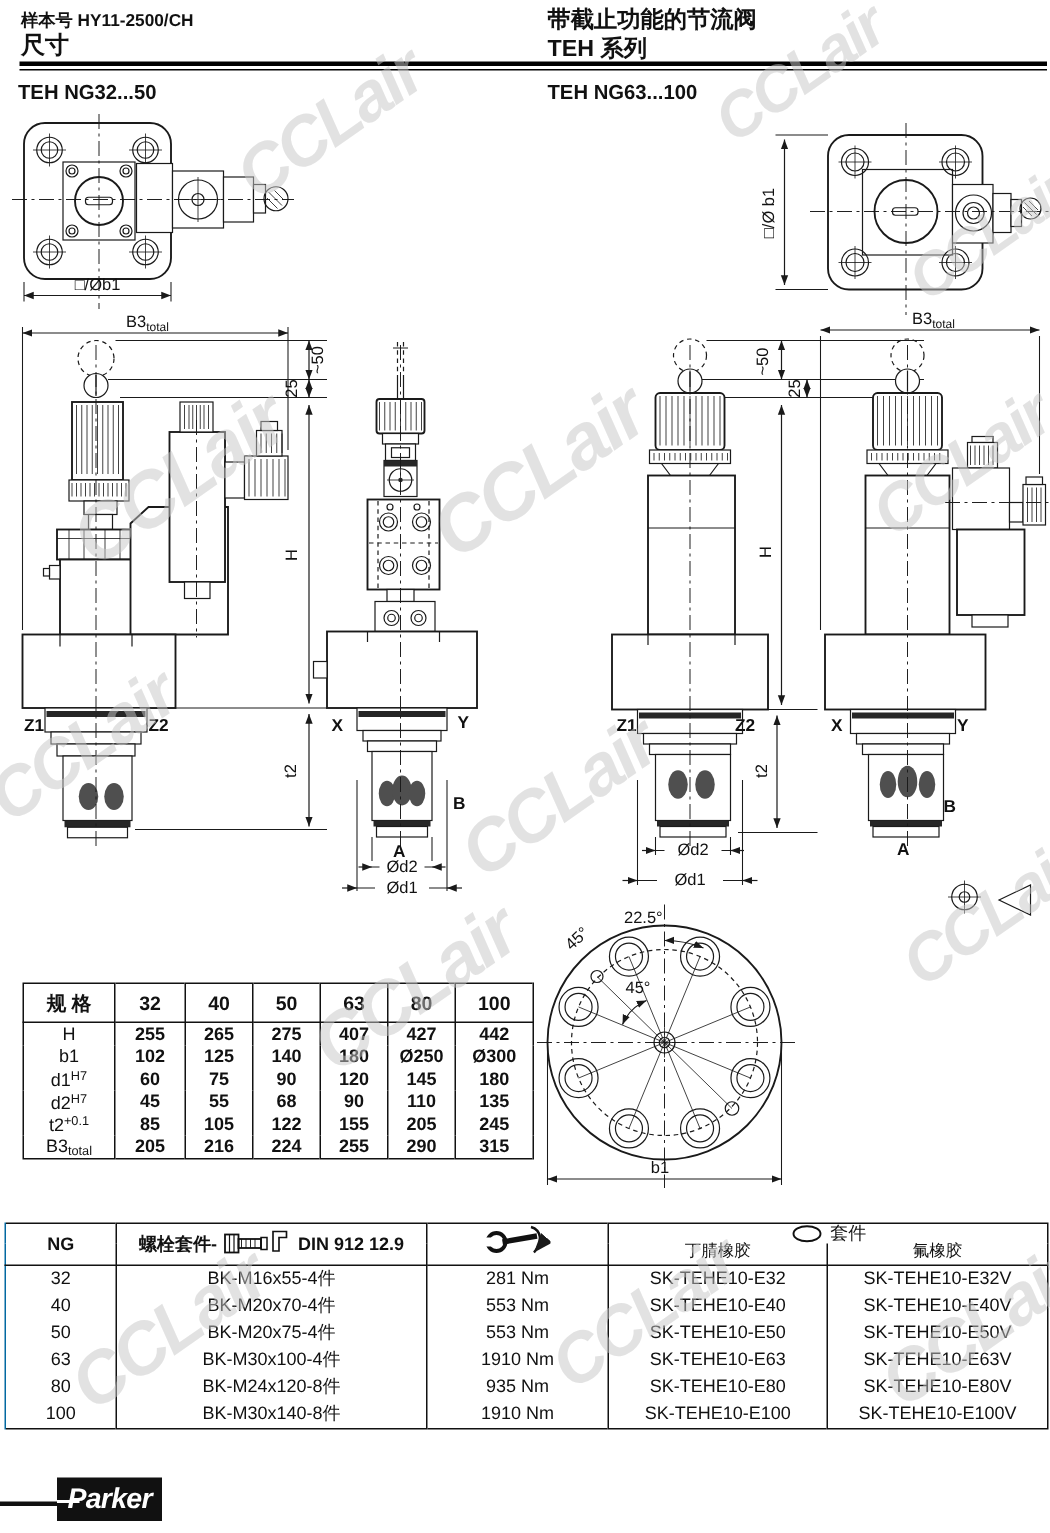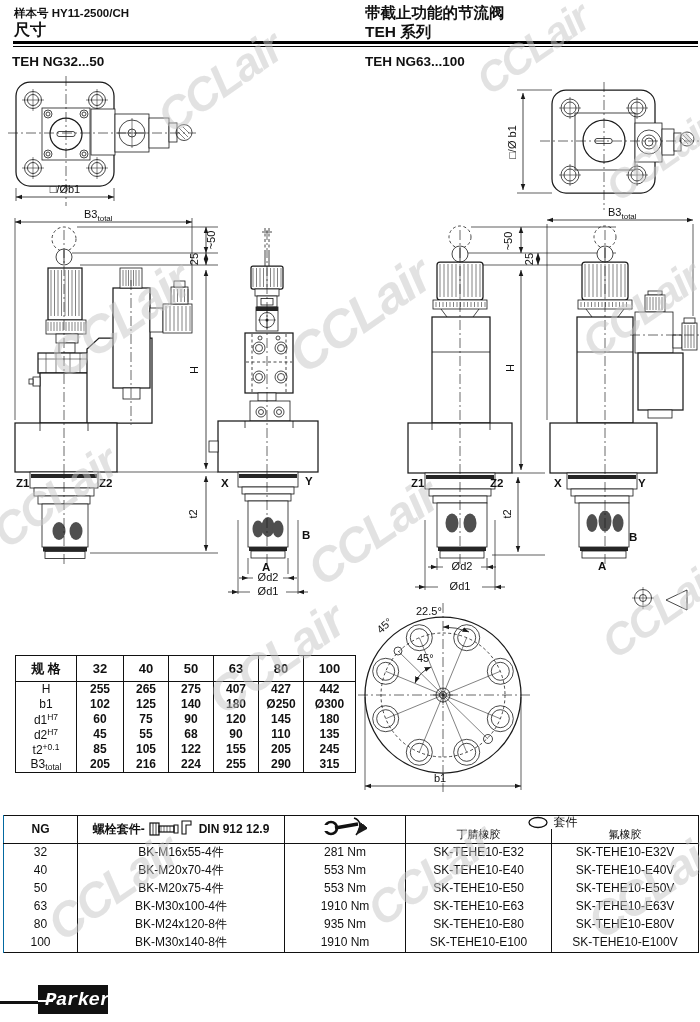--- a/index.html
+++ b/index.html
@@ -573,21 +573,21 @@
         <tr>
           <td>100</td>
           <td>BK-M30x140-8件</td>
           <td>1910 Nm</td>
           <td>SK-TEHE10-E100</td>
           <td>SK-TEHE10-E100V</td>
         </tr>
       </tbody>
   </table>
 
-  <div class="logo-wrap" style="width:150px;height:34px;font-family:Liberation Mono, monospace;">
+  <div class="logo-wrap" style="width:150px;height:34px;">
     <div class="logo-line"></div>
     <div class="logo-box">
       <div class="logo-white-line"></div>
       <div class="logo-text">Parker</div>
     </div>
   </div>
 
 </div>
 
 </body></html>

